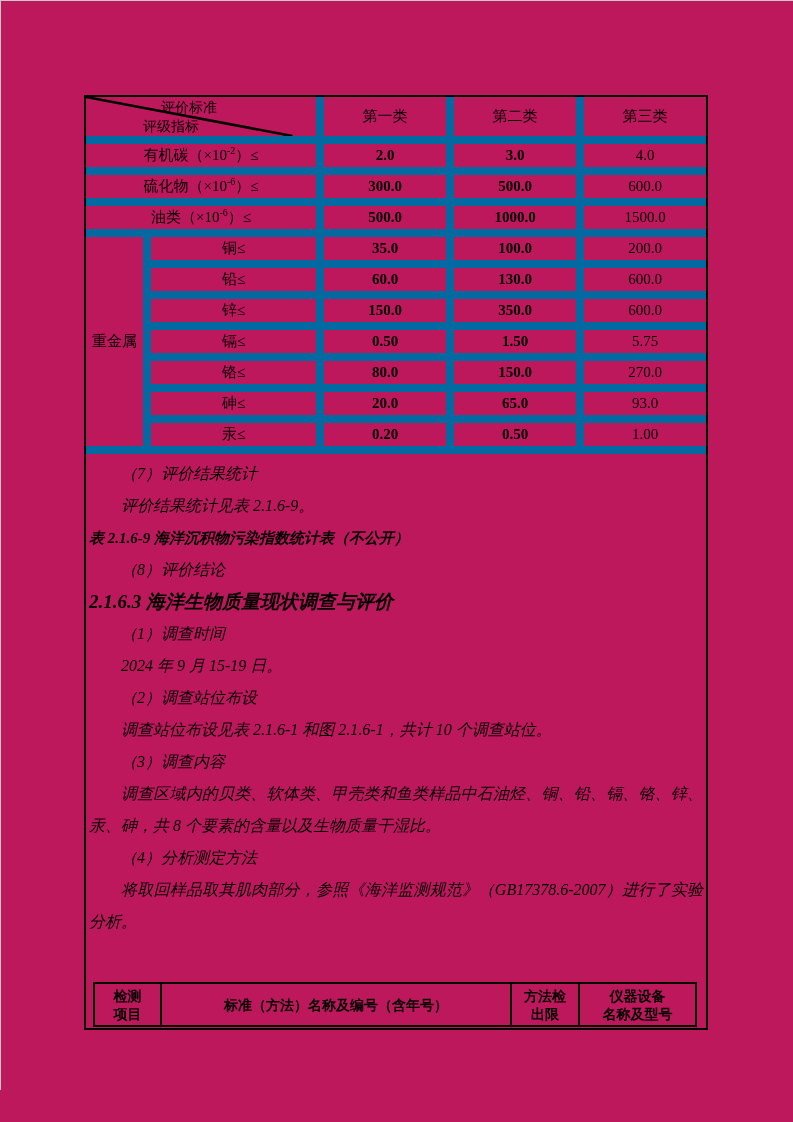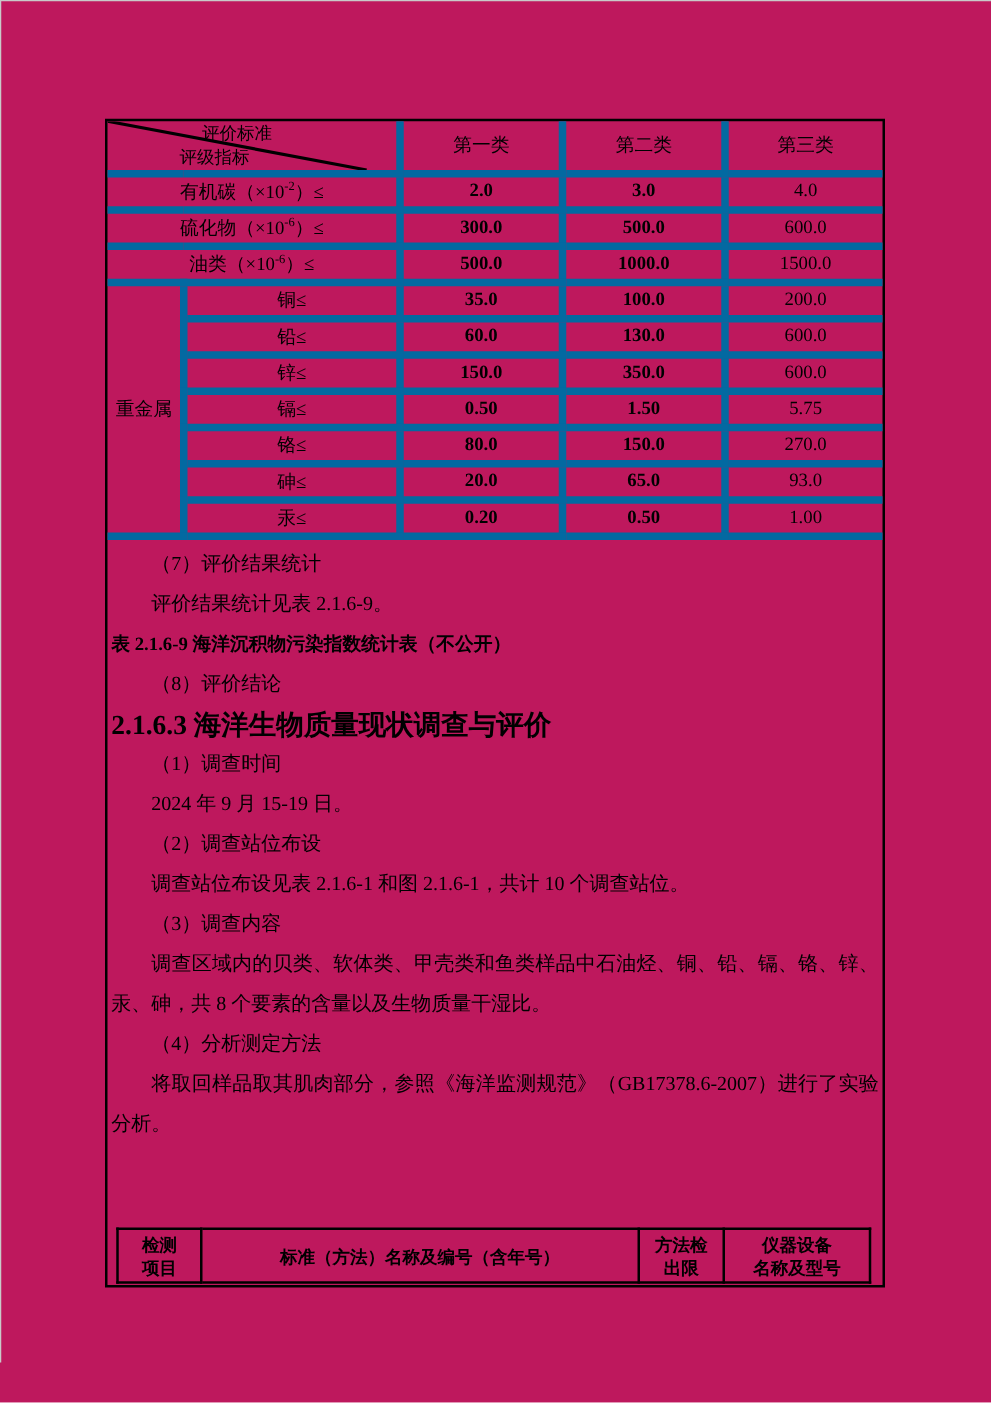--- a/index.html
+++ b/index.html
@@ -11,40 +11,40 @@
   .edge-top{position:absolute;left:0;top:0;width:100%;height:1px;background:#c9c9c9;}
 
   .frame{
     position:absolute;left:84px;top:95px;width:624px;height:935px;
     border:2px solid #000;box-sizing:border-box;
   }
 
   
   table.standards{border-collapse:collapse;width:100%;table-layout:fixed;}
   table.standards td{
-    border:6px solid #0369a1;text-align:center;vertical-align:middle;
+    border:8px solid #0369a1;text-align:center;vertical-align:middle;
     font-size:15px;padding:0;height:23px;overflow:hidden;
   }
   table.standards tr.hdr td{height:39px;}
   table.standards tr:first-child td{border-top:none;}
   table.standards td:first-child{border-left:none;}
   table.standards td:last-child{border-right:none;}
   td.v-bold{font-weight:bold;border-radius:12px;}
   td.diag{position:relative;padding:0;}
   .diag svg{position:absolute;left:0;top:0;width:100%;height:100%;}
   .diag .dl1,.diag .dl2{position:relative;font-size:14px;line-height:19px;}
   .diag .dl1{transform:translateX(-12px);}
   .diag .dl2{transform:translateX(-30px);}
   sup{font-size:10px;line-height:0;}
 
   
-  .textblock{margin:4px 3px 11px 3px;}
+  .textblock{margin:4px 3px 11px 3px;font-style:italic;}
   .t-line{margin:0;font-size:16px;line-height:32px;text-align:justify;}
   .indent{text-indent:2em;}
-  .sec-heading{margin:0;font-size:22px;line-height:32px;font-weight:bold;font-family:"Liberation Serif","DejaVu Serif",serif;}
+  .sec-heading{margin:0;font-size:19px;line-height:32px;font-weight:bold;font-family:"Liberation Serif","DejaVu Serif",serif;}
   .caption{margin:0;font-size:15px;line-height:22px;font-weight:bold;}
   .caption .cap-prefix{font-family:"Liberation Serif","DejaVu Serif",serif;}
   .caption .cap-title{font-family:"Liberation Sans","DejaVu Sans",sans-serif;}
   .caption9{line-height:32px;font-size:15px;}
   .caption10{margin-top:47px;}
 
   
   table.methods{
     position:absolute;left:7px;right:22px;bottom:1px;
     border-collapse:collapse;table-layout:fixed;width:calc(100% - 16px);

